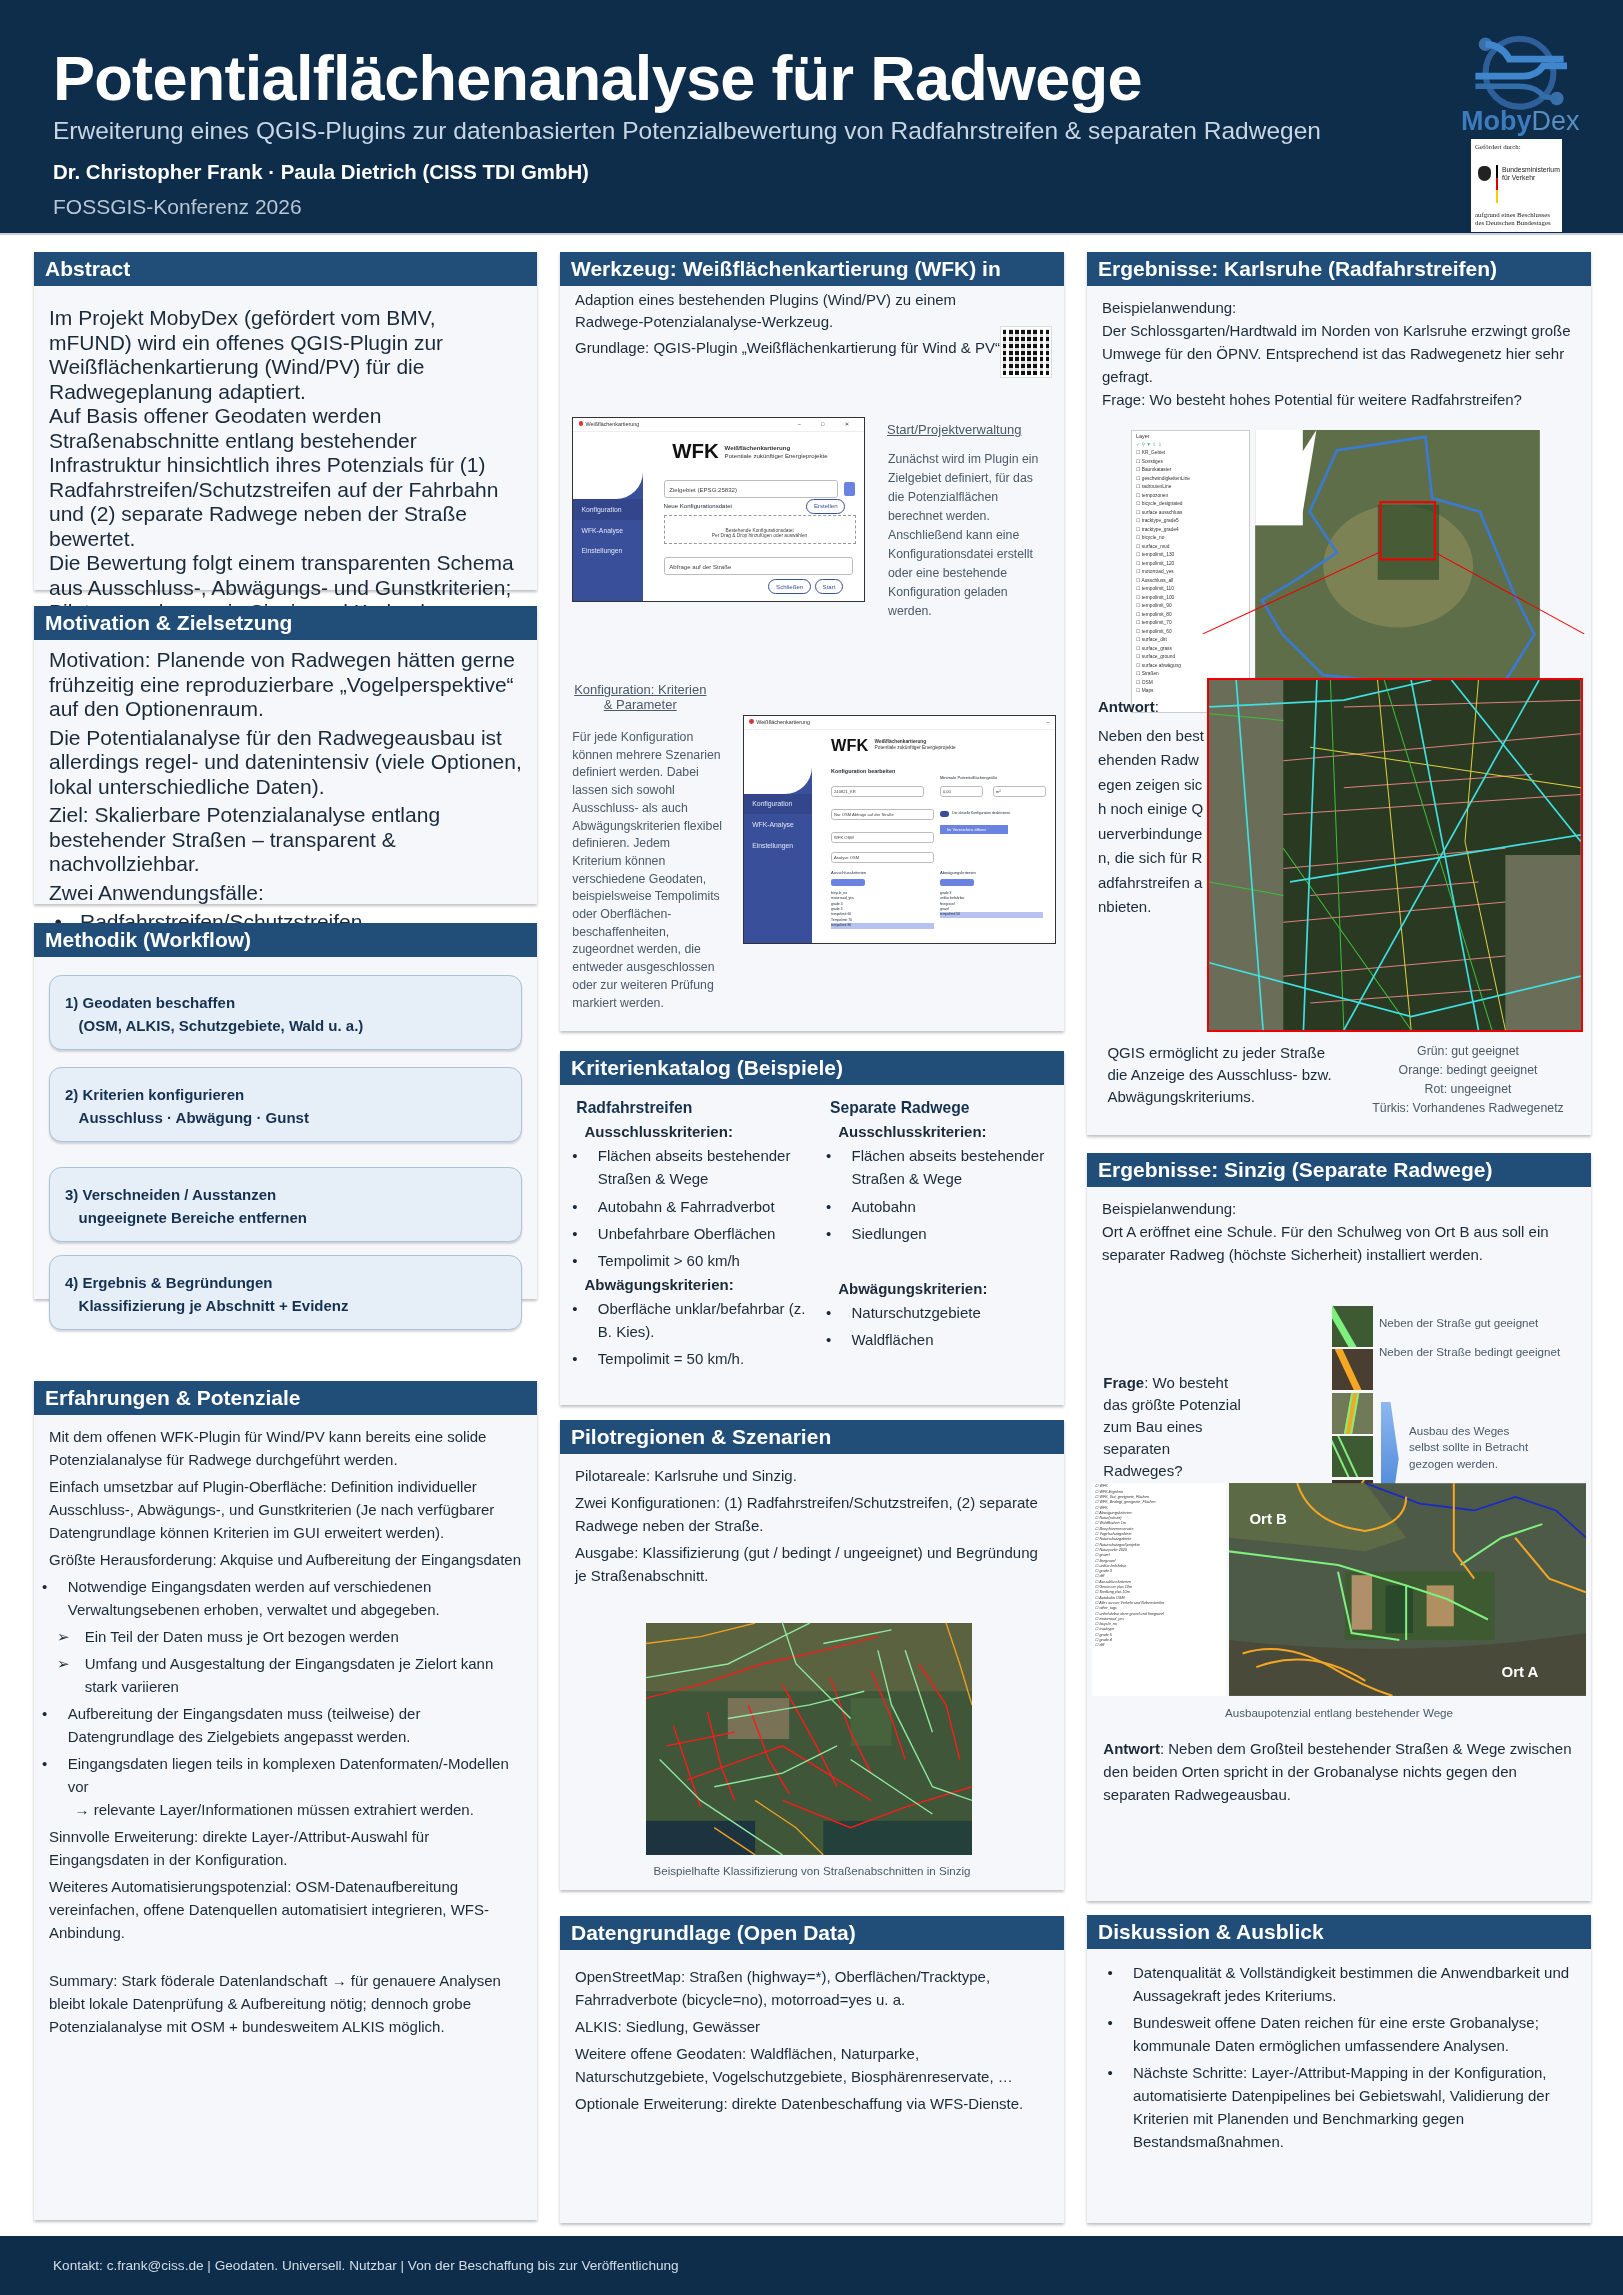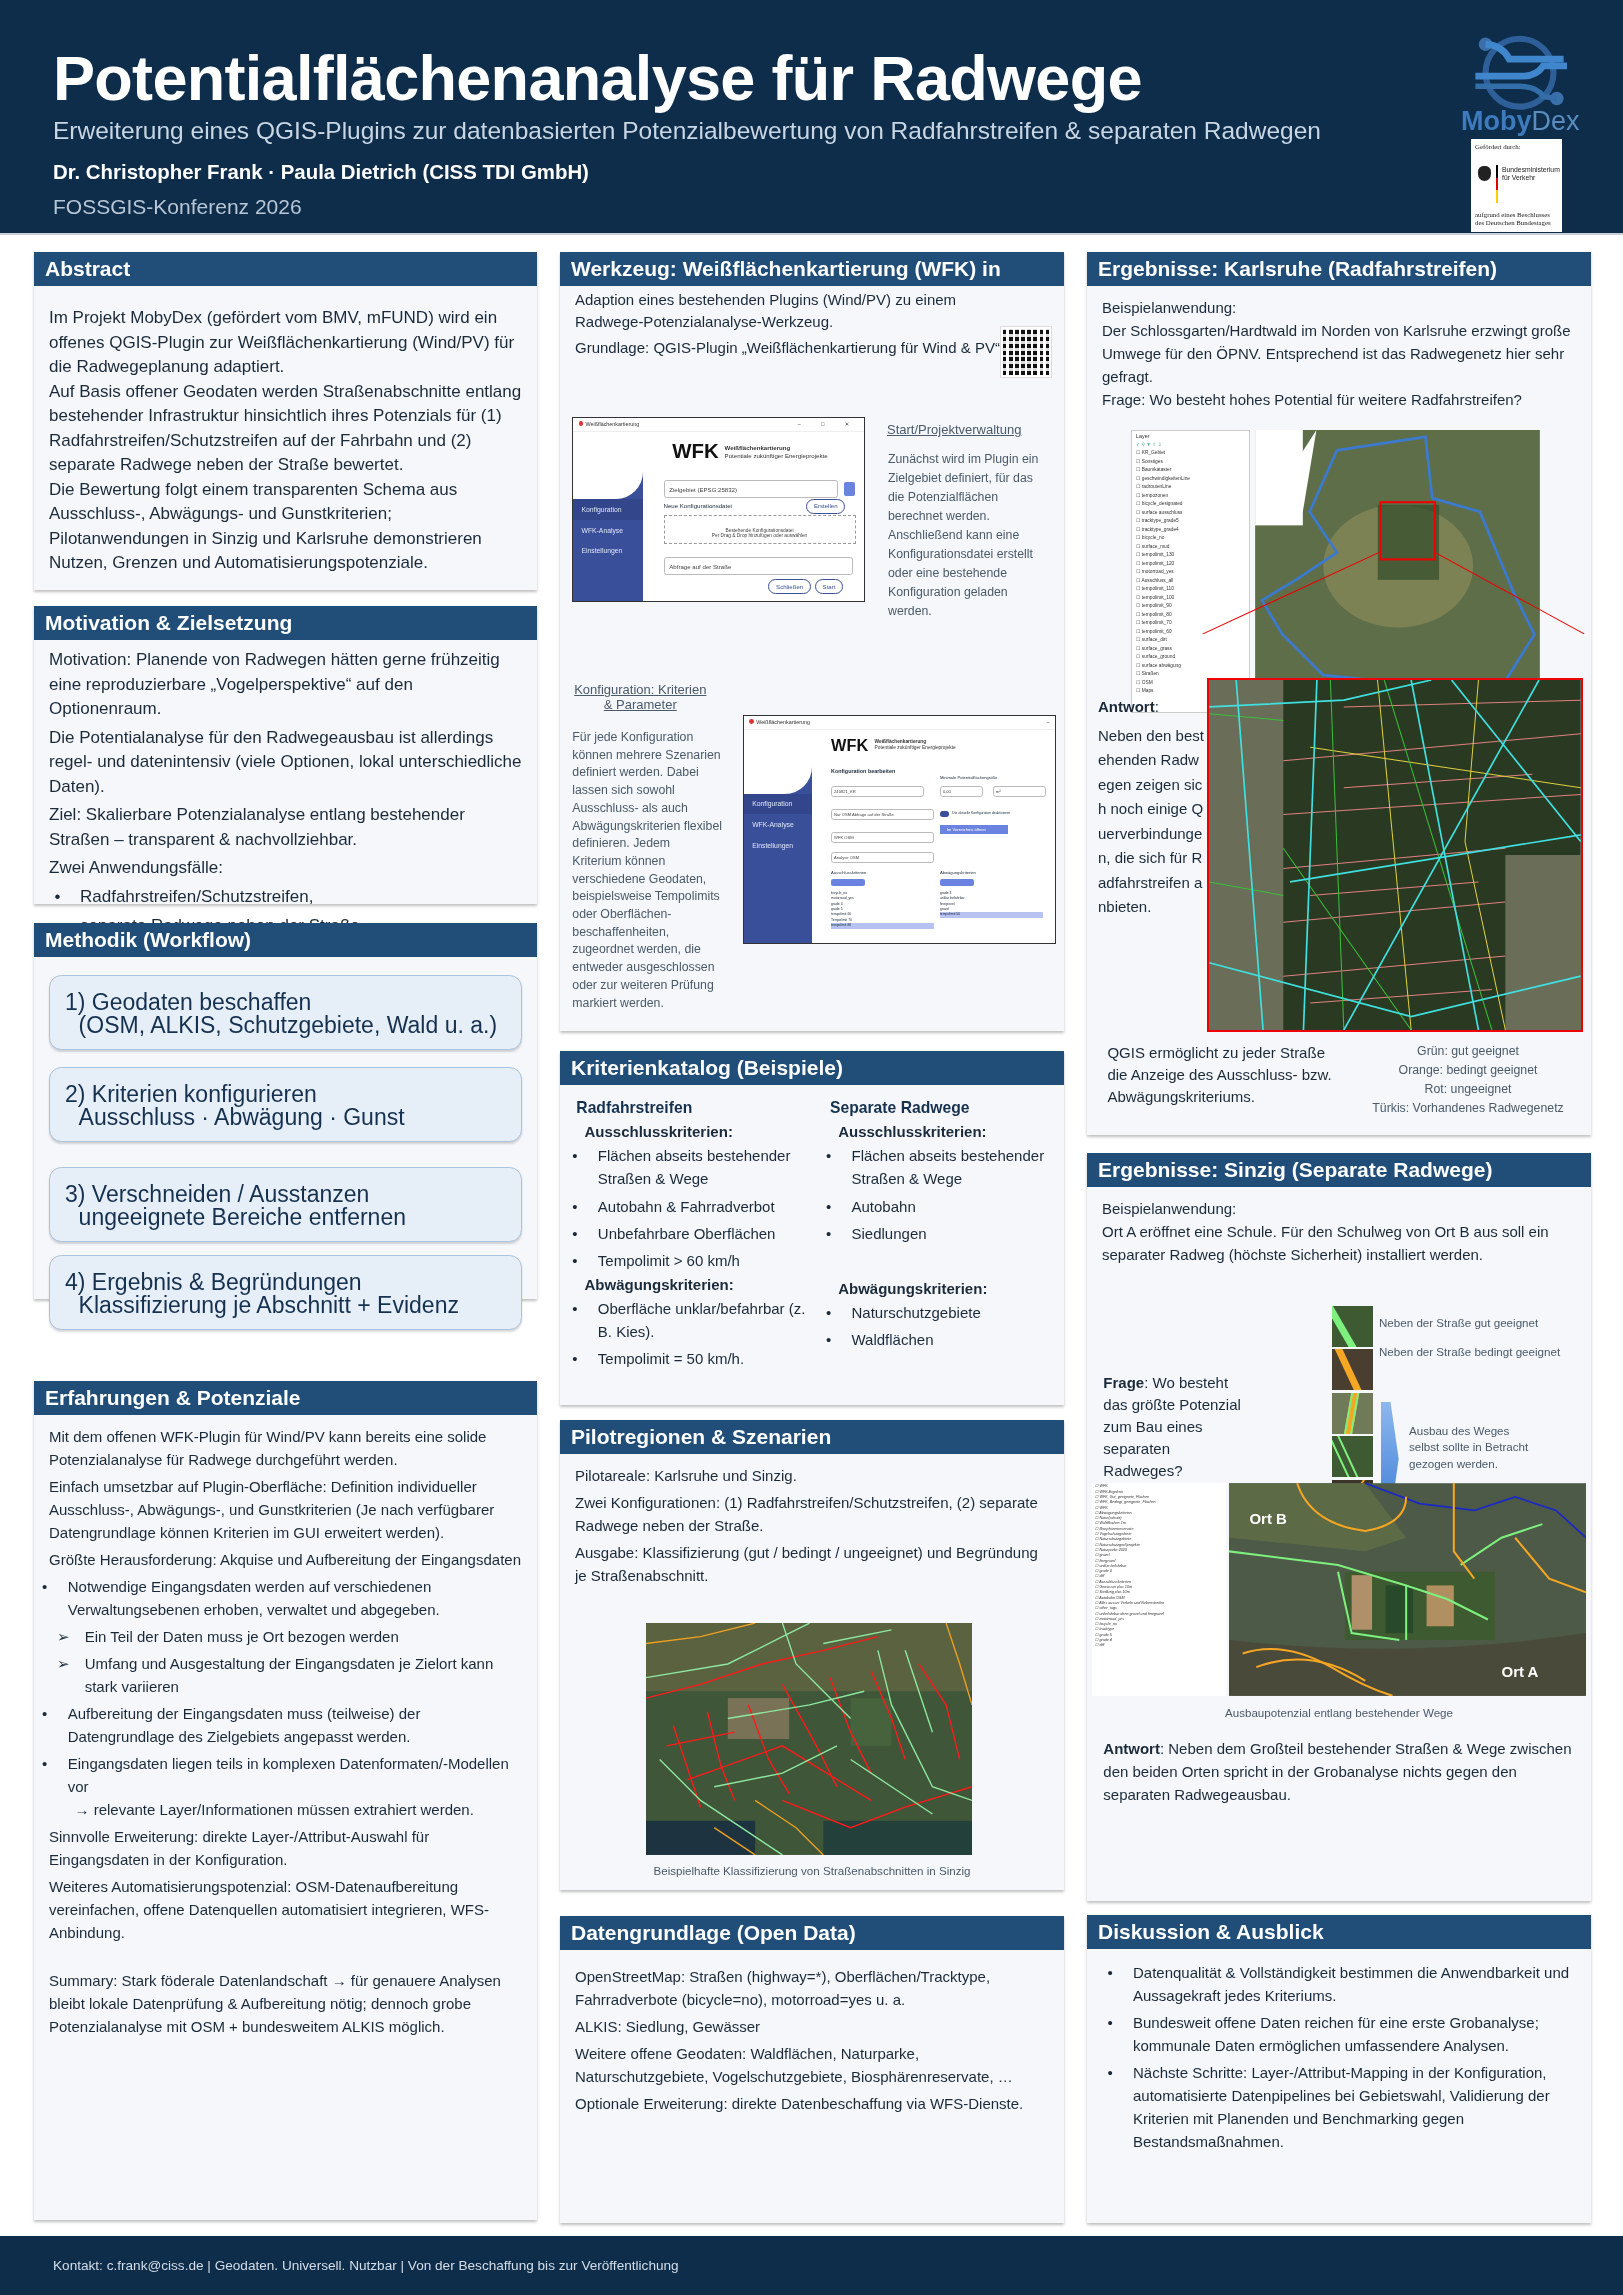--- a/index.html
+++ b/index.html
@@ -13,29 +13,29 @@
 .logo-text{position:absolute;left:1461px;top:106px;font-size:27px;color:#3d7bbd;font-weight:bold}
 .logo-text span{font-weight:normal;color:#5a8dbf}
 .funder{position:absolute;left:1471px;top:139px;width:91px;height:93px;background:#fff;padding:4.1px;font-family:"Liberation Serif",serif;font-size:6.8px;color:#222}
 .funder .f-top{font-size:6.8px}
 .funder .f-min{position:absolute;left:31px;top:27px;font-family:"Liberation Sans",sans-serif;font-size:6.8px;line-height:8.2px}
 .funder .flag{position:absolute;left:24.5px;top:26px;width:2px;height:38px;background:linear-gradient(#000 0 33%,#d00 33% 66%,#fc0 66%)}
 .funder .eagle{position:absolute;left:6.8px;top:27px;width:13.6px;height:15px;background:#222;border-radius:40% 40% 50% 50%}
 .funder .f-bot{position:absolute;left:4.1px;top:72px;font-size:6.8px;line-height:8.2px}
 .panel{position:absolute;background:#f5f7fa;box-shadow:0 2px 2.7px rgba(0,0,0,0.25)}
 .ph{background:#204e78;color:#fff;font-size:21px;font-weight:bold;padding:0 11px;height:34px;line-height:34px}
-.pb{padding:12.3px 15px;font-size:17px;line-height:24.5px;color:#1b2a3a}
+.pb{padding:12.3px 15px;font-size:21px;line-height:24.5px;color:#1b2a3a}
 .pb b{font-weight:normal}
 .pb p{margin-bottom:4.1px}
 ul.bul{list-style:none;margin-left:0}
 ul.bul li{position:relative;padding-left:31px;margin-bottom:4.1px}
 ul.bul li::before{content:"•";position:absolute;left:5.4px}
 ul.arr li::before{content:"➢";left:20.4px}
 ul.arr li{padding-left:48px}
-.wf-box{margin:13.6px 15px 0 15px;background:#e6eef8;border:1.4px solid #a9c2de;border-radius:12.3px;height:75px;padding:15px 15px;font-size:23px;font-weight:normal;line-height:23px;color:#15314f;box-shadow:0 2px 2px rgba(0,0,0,0.15)}
+.wf-box{margin:13.6px 15px 0 15px;background:#e6eef8;border:1.4px solid #a9c2de;border-radius:12.3px;height:75px;padding:15px 15px;font-size:15px;font-weight:bold;line-height:23px;color:#15314f;box-shadow:0 2px 2px rgba(0,0,0,0.15)}
 .wf-box .l2{padding-left:13.6px}
 .qr{position:absolute;width:50px;height:50px;background:
  repeating-linear-gradient(90deg,#111 0 3.4px,#fff 3.4px 6.1px),#fff;border:2px solid #fff;outline:0.7px solid #ddd}
 .qr::after{content:"";position:absolute;inset:0;background:repeating-linear-gradient(0deg,transparent 0 4.1px,rgba(255,255,255,.85) 4.1px 6.8px)}
 .shot{position:absolute;background:#fff;border:1.4px solid #333;overflow:hidden}
 .shot .tb{height:13.6px;font-size:5.4px;padding:2.7px 5.4px;color:#333;border-bottom:0.7px solid #eee}
 .shot .side{position:absolute;left:0;top:13.6px;bottom:0;width:24%;background:#3a4f9a}
 .shot .side .top{height:40%;background:#fff;border-bottom-right-radius:27px}
 .shot .side .it{color:#dfe5f7;font-size:6.8px;padding:6.8px 8.2px}
 .shot .wfk{position:absolute;left:34%;top:12%;font-size:24.5px;font-weight:900;color:#111}

